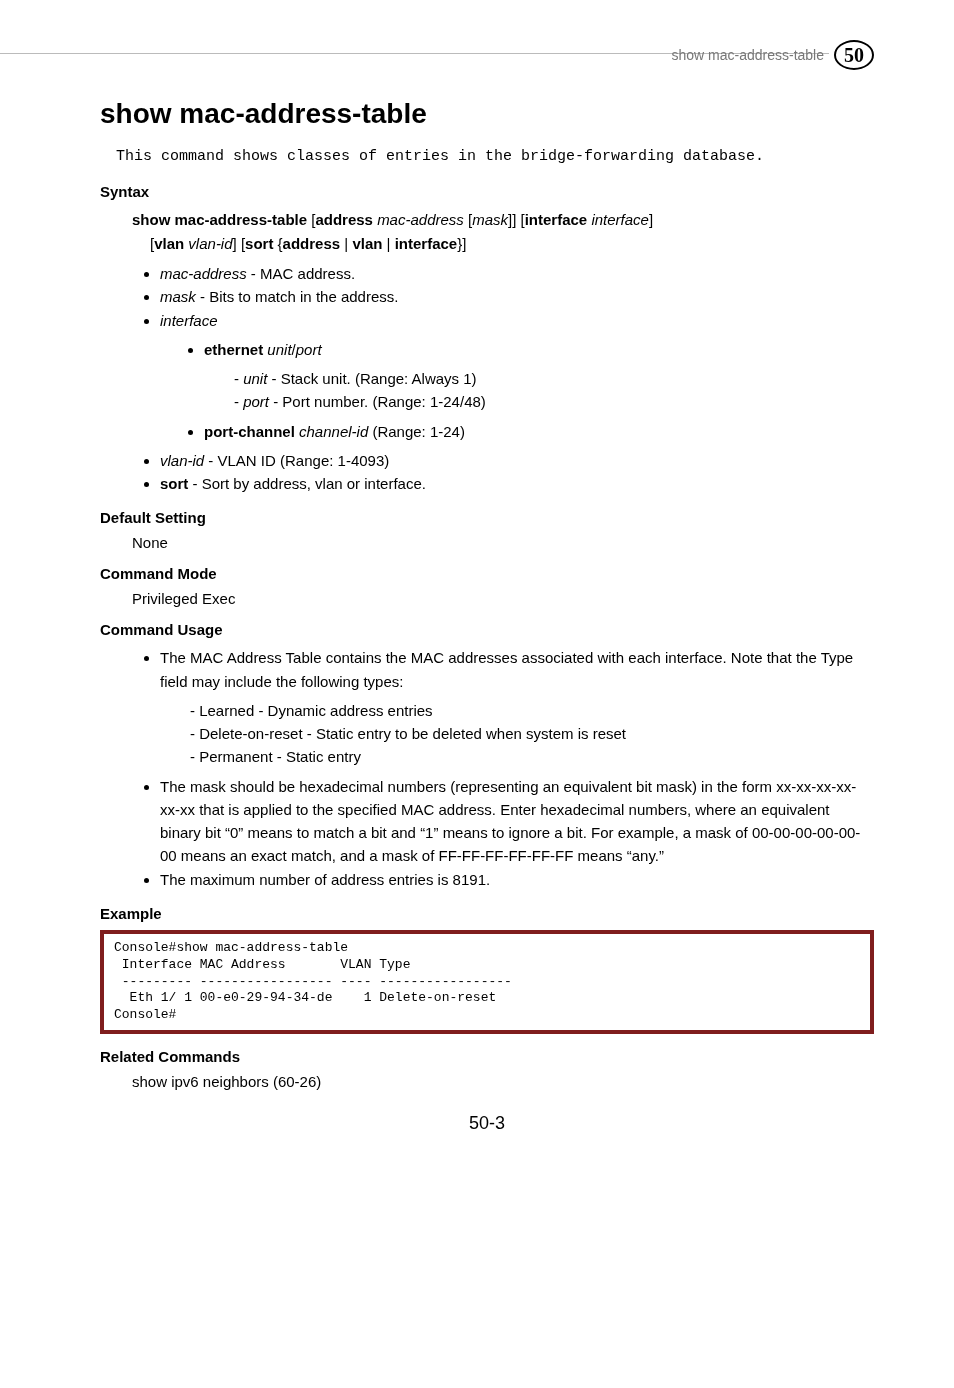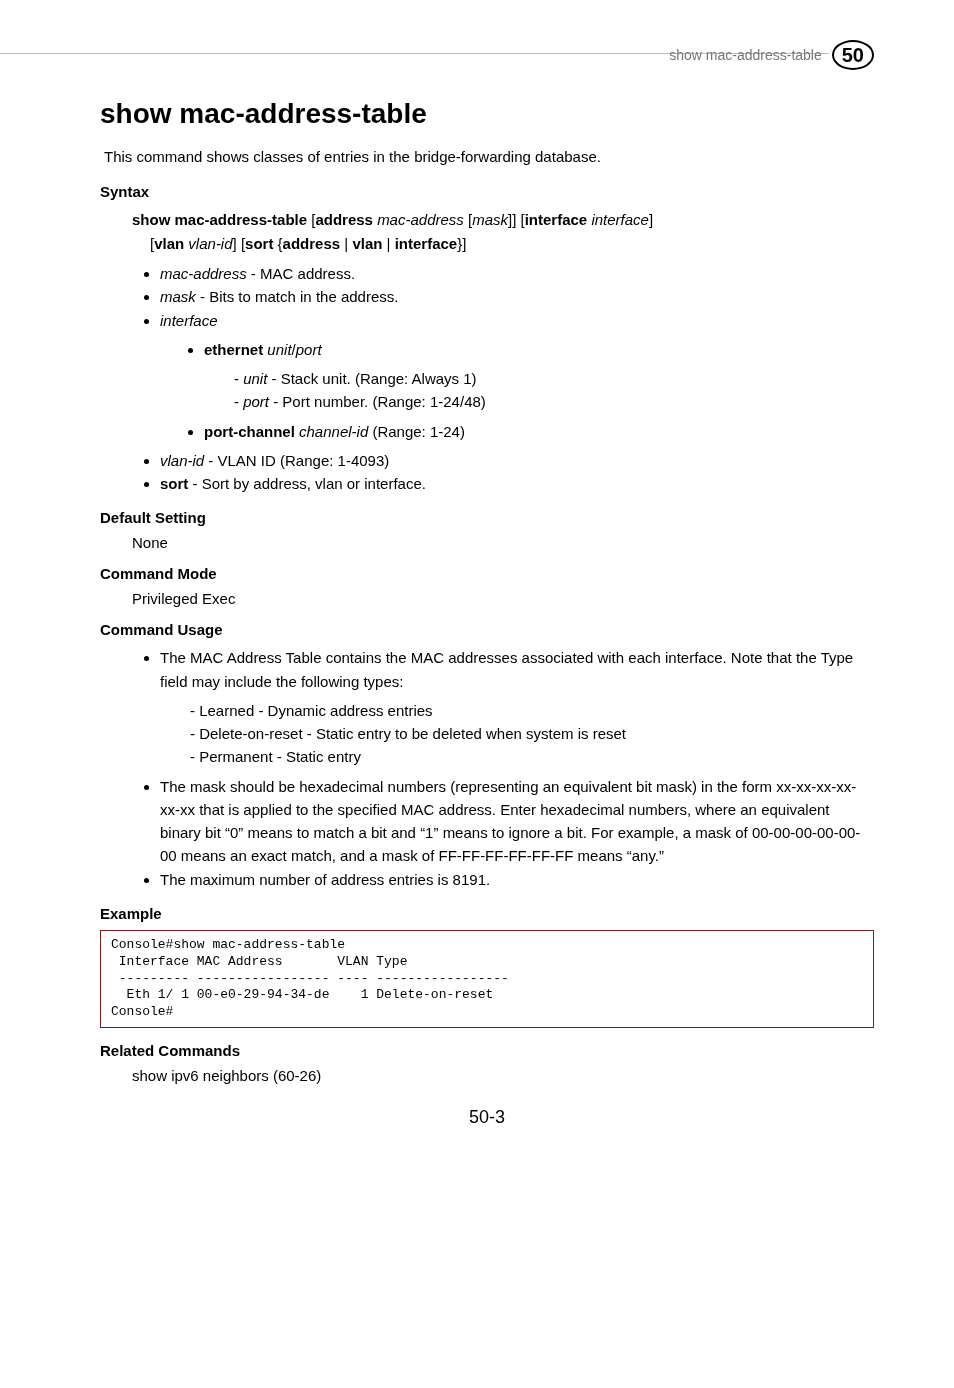--- a/index.html
+++ b/index.html
@@ -31,38 +31,40 @@
     display: flex;
     align-items: center;
     justify-content: center;
     border: 2px solid #000;
     border-radius: 50% / 50%;
     height: 26px;
     padding: 0 8px;
     font-weight: 900;
     font-size: 20px;
     background: #fff;
+    font-family: Liberation Serif, serif;
   }
   .top-line {
     position: absolute;
     left: -100px;
     top: 13px;
     right: 45px;
     border-top: 1px solid #bbb;
     z-index: -1;
   }
   h1 {
     font-size: 28px;
     font-weight: bold;
     margin: 0 0 16px 0;
   }
   p.intro {
     font-size: 15px;
-    margin: 0 0 16px 4px;
+    margin: 0 0 16px 16px;
     line-height: 1.4;
+    font-family: Liberation Mono, monospace;
   }
   .section-heading {
     font-weight: bold;
     font-size: 15px;
     margin: 14px 0 8px 0;
   }
   .indent1 { margin-left: 32px; }
   .syntax-line {
     font-size: 15px;
     line-height: 1.6;
@@ -87,21 +89,21 @@
     text-indent: -14px;
   }
   ul.dash > li::before {
     content: "- ";
   }
   li {
     font-size: 15px;
     line-height: 1.55;
   }
   .codebox {
-    border: 1px solid #7f1d1d;
+    border: 4px solid #7f1d1d;
     font-family: "Courier New", monospace;
     font-size: 13px;
     padding: 6px 10px;
     white-space: pre;
     line-height: 1.3;
     margin: 6px 0 14px 0;
     overflow-x: auto;
   }
   .footer {
     text-align: center;

